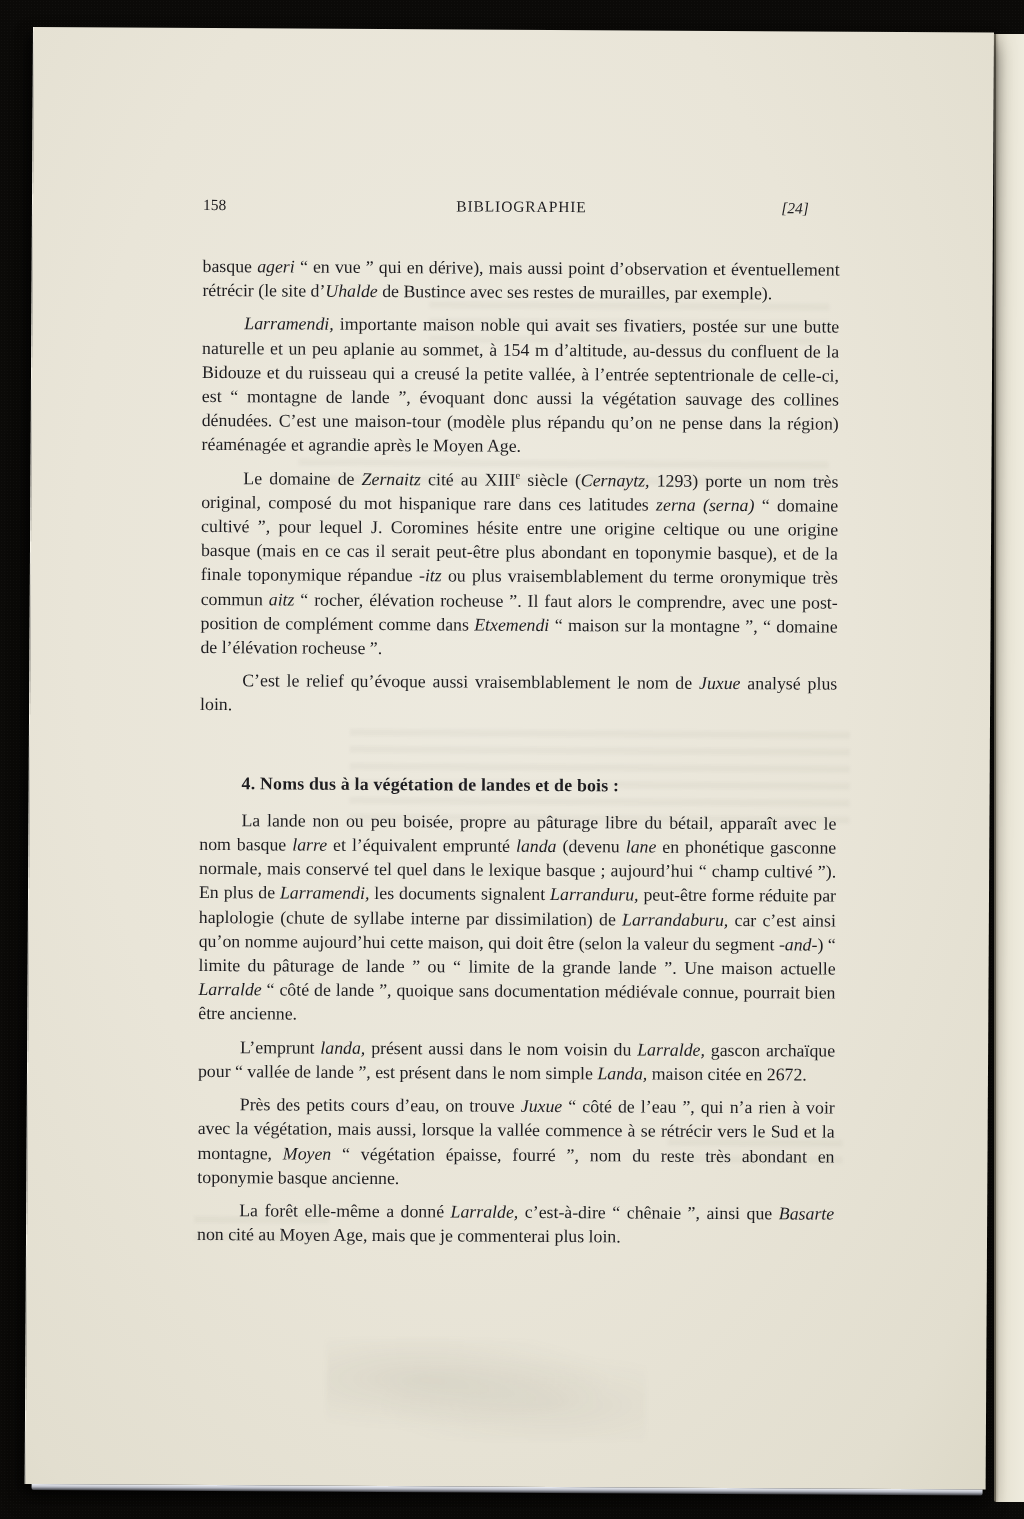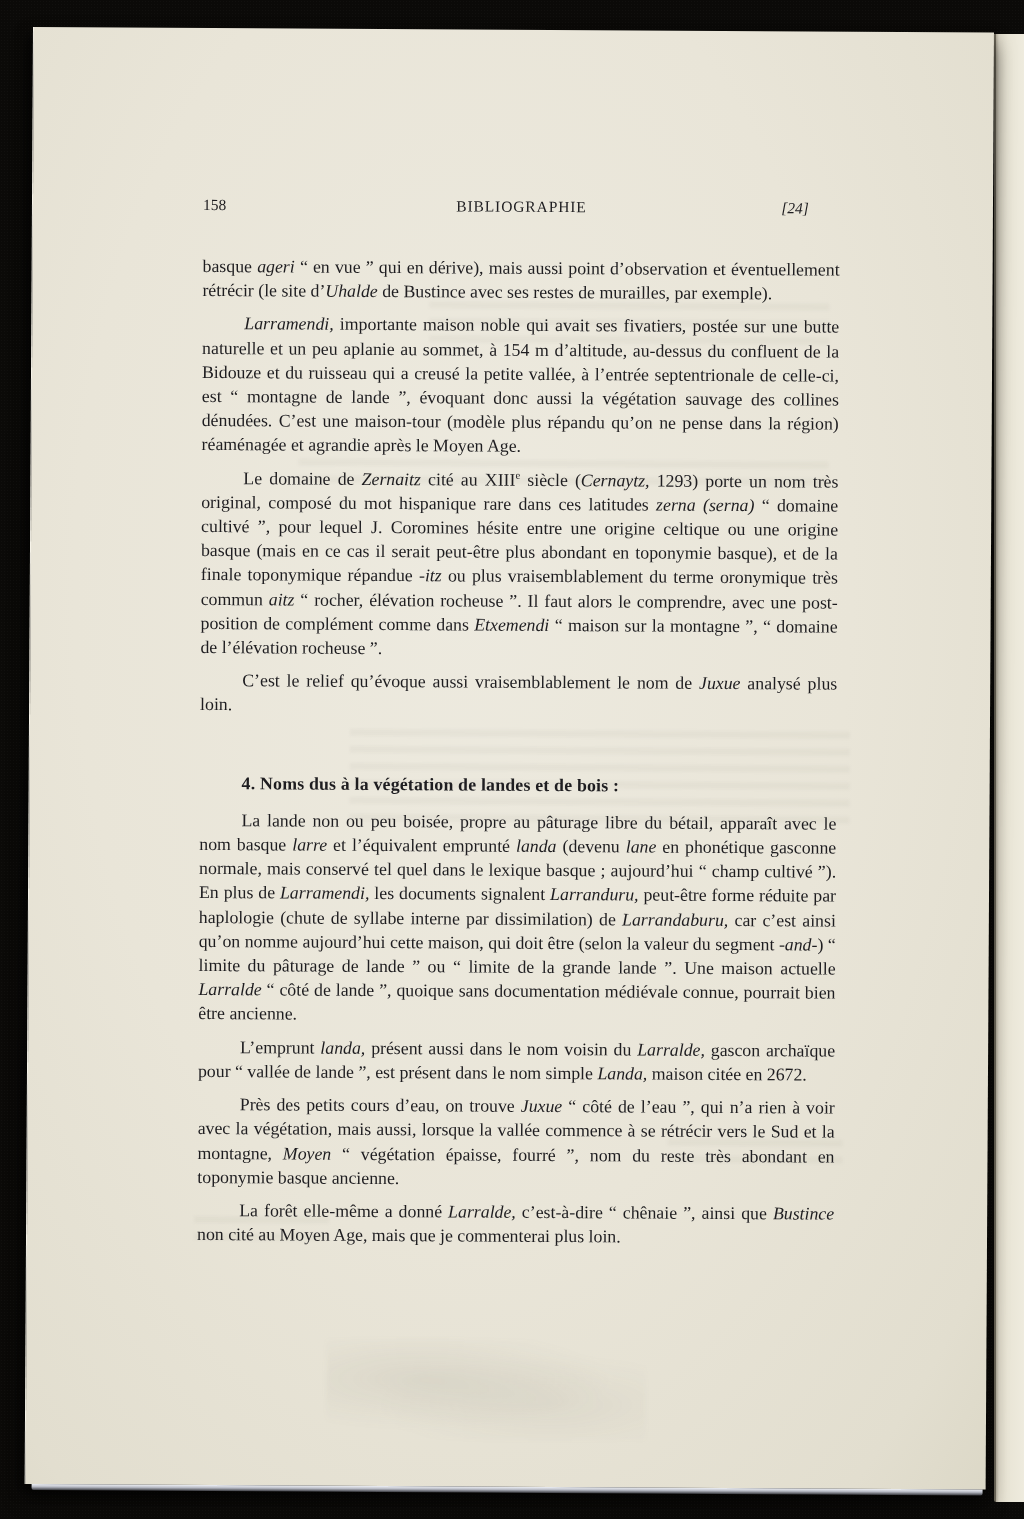--- a/index.html
+++ b/index.html
@@ -90,16 +90,16 @@
     </div>
     <div id="flow">
         <p class="para"><span>basque </span><em>ageri</em><span> “ en vue ” qui en dérive), mais aussi point d’observation et éventuellement rétrécir (le site d’</span><em>Uhalde</em><span> de Bustince avec ses restes de murailles, par exemple).</span></p>
         <p class="para indent"><em>Larramendi,</em><span> importante maison noble qui avait ses fivatiers, postée sur une butte naturelle et un peu aplanie au sommet, à 154 m d’altitude, au-dessus du confluent de la Bidouze et du ruisseau qui a creusé la petite vallée, à l’entrée septentrionale de celle-ci, est “ montagne de lande ”, évoquant donc aussi la végétation sauvage des collines dénudées. C’est une maison-tour (modèle plus répandu qu’on ne pense dans la région) réaménagée et agrandie après le Moyen Age.</span></p>
         <p class="para indent"><span>Le domaine de </span><em>Zernaitz</em><span> cité au XIII</span><sup>e</sup><span> siècle (</span><em>Cernaytz,</em><span> 1293) porte un nom très original, composé du mot hispanique rare dans ces latitudes </span><em>zerna (serna)</em><span> “ domaine cultivé ”, pour lequel J. Coromines hésite entre une origine celtique ou une origine basque (mais en ce cas il serait peut-être plus abondant en toponymie basque), et de la finale toponymique répandue </span><em>-itz</em><span> ou plus vraisemblablement du terme oronymique très commun </span><em>aitz</em><span> “ rocher, élévation rocheuse ”. Il faut alors le comprendre, avec une post-position de complément comme dans </span><em>Etxemendi</em><span> “ maison sur la montagne ”, “ domaine de l’élévation rocheuse ”.</span></p>
         <p class="para indent"><span>C’est le relief qu’évoque aussi vraisemblablement le nom de </span><em>Juxue</em><span> analysé plus loin.</span></p>
         <h2 class="section-heading"><span>4. Noms dus à la végétation de landes et de bois :</span></h2>
         <p class="para indent"><span>La lande non ou peu boisée, propre au pâturage libre du bétail, apparaît avec le nom basque </span><em>larre</em><span> et l’équivalent emprunté </span><em>landa</em><span> (devenu </span><em>lane</em><span> en phonétique gasconne normale, mais conservé tel quel dans le lexique basque ; aujourd’hui “ champ cultivé ”). En plus de </span><em>Larramendi,</em><span> les documents signalent </span><em>Larranduru,</em><span> peut-être forme réduite par haplologie (chute de syllabe interne par dissimilation) de </span><em>Larrandaburu,</em><span> car c’est ainsi qu’on nomme aujourd’hui cette maison, qui doit être (selon la valeur du segment </span><em>-and-</em><span>) “ limite du pâturage de lande ” ou “ limite de la grande lande ”. Une maison actuelle </span><em>Larralde</em><span> “ côté de lande ”, quoique sans documentation médiévale connue, pourrait bien être ancienne.</span></p>
         <p class="para indent"><span>L’emprunt </span><em>landa,</em><span> présent aussi dans le nom voisin du </span><em>Larralde,</em><span> gascon archaïque pour “ vallée de lande ”, est présent dans le nom simple </span><em>Landa,</em><span> maison citée en 2672.</span></p>
         <p class="para indent"><span>Près des petits cours d’eau, on trouve </span><em>Juxue</em><span> “ côté de l’eau ”, qui n’a rien à voir avec la végétation, mais aussi, lorsque la vallée commence à se rétrécir vers le Sud et la montagne, </span><em>Moyen</em><span> “ végétation épaisse, fourré ”, nom du reste très abondant en toponymie basque ancienne.</span></p>
-        <p class="para indent"><span>La forêt elle-même a donné </span><em>Larralde,</em><span> c’est-à-dire “ chênaie ”, ainsi que </span><em>Bustince</em><span> non cité au Moyen Age, mais que je commenterai plus loin.</span></p>
+        <p class="para indent"><span>La forêt elle-même a donné </span><em>Larralde,</em><span> c’est-à-dire “ chênaie ”, ainsi que </span><em>Basarte</em><span> non cité au Moyen Age, mais que je commenterai plus loin.</span></p>
       </div>
   </div>
 </div>
 
 </body></html>

